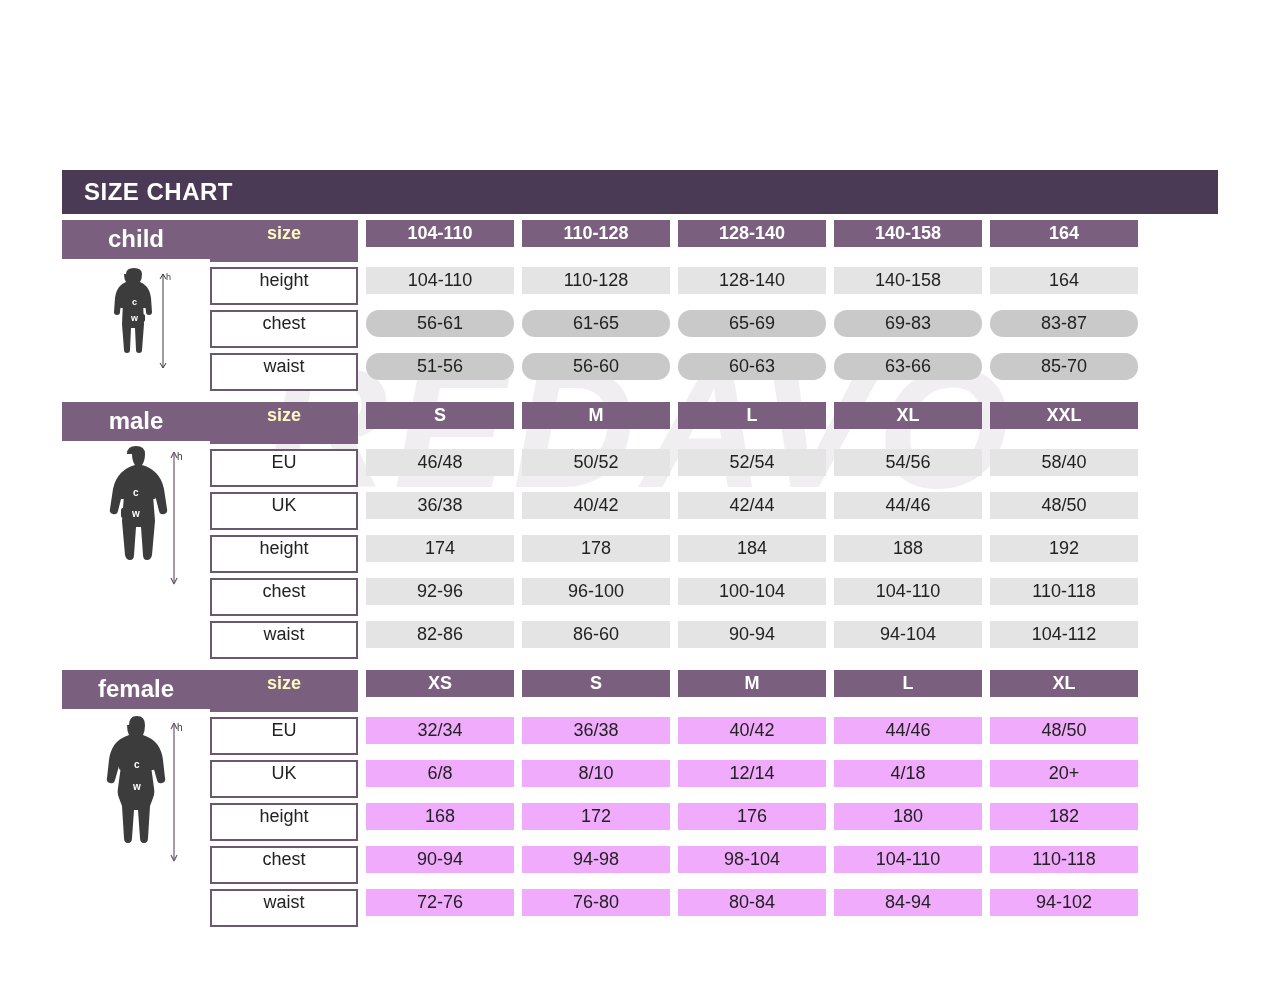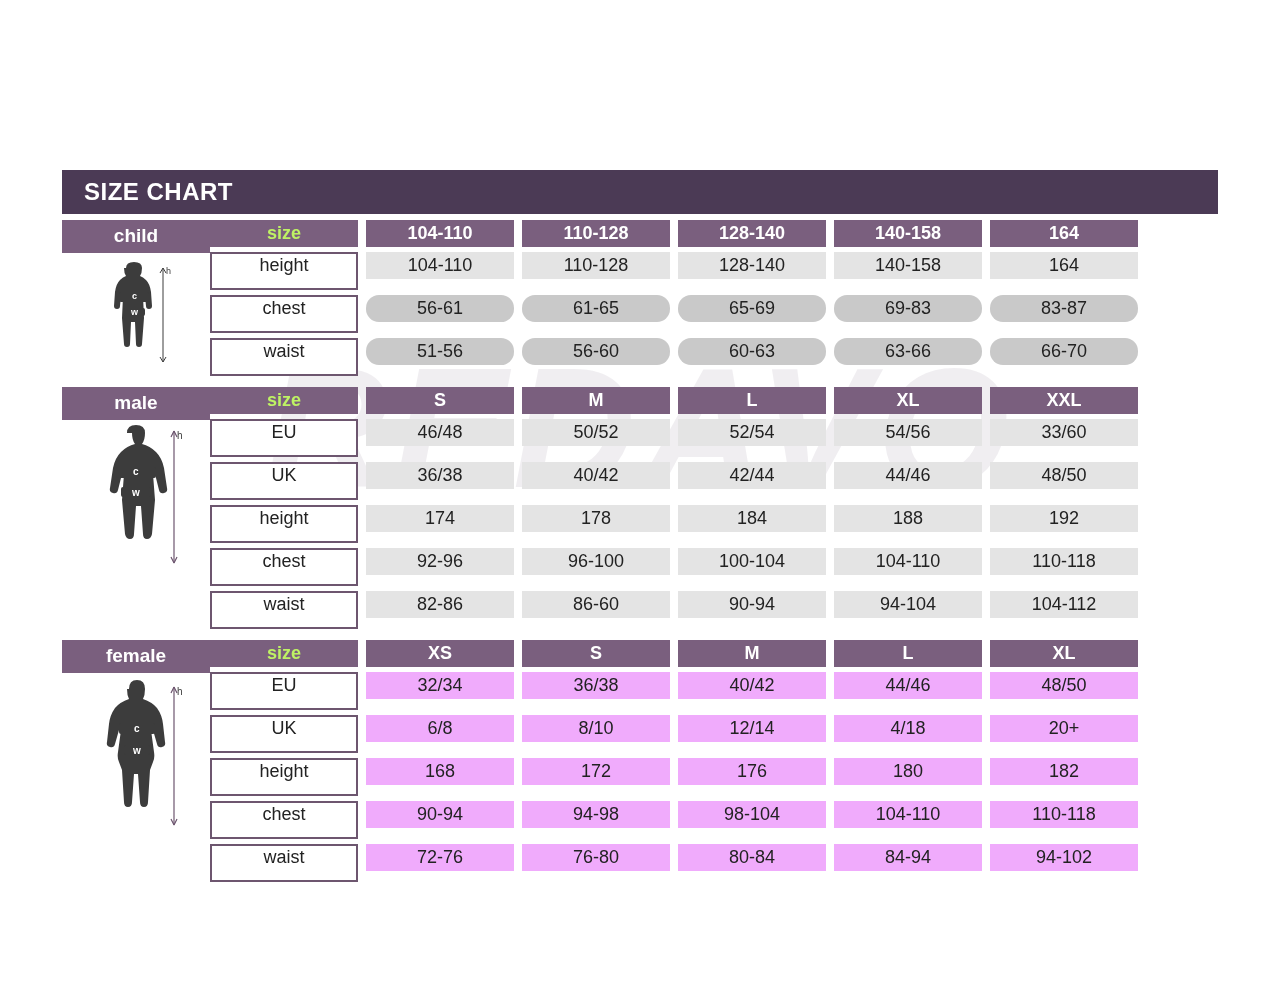--- a/index.html
+++ b/index.html
@@ -67,21 +67,21 @@
   .left-col {
     width: 148px;
     flex: 0 0 148px;
     display: flex;
     flex-direction: column;
     align-items: stretch;
   }
   .group-label {
     background: #7a5f7e;
     color: #ffffff;
-    font-size: 19px;
+    font-size: 24px;
     font-weight: bold;
     text-align: center;
     padding: 5px 0 6px 0;
     box-sizing: border-box;
   }
   .figure-box {
     height: 150px;
     display: flex;
     align-items: center;
     justify-content: center;
@@ -115,23 +115,23 @@
     border: 2px solid #6d566f;
     background: #ffffff;
     color: #222222;
     height: 38px;
     line-height: 23px;
   }
   .head-cell {
     width: 148px;
     flex: 0 0 148px;
     background: #7a5f7e;
-    color: #bef264;
-    font-weight: bold;
-    height: 27px;
+    color: #fef9c3;
+    font-weight: bold;
+    height: 42px;
     line-height: 27px;
   }
   .data-cell {
     width: 148px;
     flex: 0 0 148px;
     color: #222222;
   }
   .head-data {
     background: #7a5f7e;
     color: #ffffff;
@@ -200,21 +200,21 @@
           <div class="cell data-cell tone-a">65-69</div>
           <div class="cell data-cell tone-a">69-83</div>
           <div class="cell data-cell tone-a">83-87</div>
         </div>
         <div class="row">
           <div class="cell label-cell">waist</div>
           <div class="cell data-cell tone-a">51-56</div>
           <div class="cell data-cell tone-a">56-60</div>
           <div class="cell data-cell tone-a">60-63</div>
           <div class="cell data-cell tone-a">63-66</div>
-          <div class="cell data-cell tone-a">66-70</div>
+          <div class="cell data-cell tone-a">85-70</div>
         </div>
       </div>
     </div>
 
     <div class="section">
       <div class="left-col">
         <div class="group-label">male</div>
         <div class="figure-box">
           <svg width="130" height="150" viewBox="0 0 130 150">
             <g fill="#3c3c3c">
@@ -240,21 +240,21 @@
           <div class="cell data-cell head-data">L</div>
           <div class="cell data-cell head-data">XL</div>
           <div class="cell data-cell head-data">XXL</div>
         </div>
         <div class="row">
           <div class="cell label-cell">EU</div>
           <div class="cell data-cell tone-b">46/48</div>
           <div class="cell data-cell tone-b">50/52</div>
           <div class="cell data-cell tone-b">52/54</div>
           <div class="cell data-cell tone-b">54/56</div>
-          <div class="cell data-cell tone-b">33/60</div>
+          <div class="cell data-cell tone-b">58/40</div>
         </div>
         <div class="row">
           <div class="cell label-cell">UK</div>
           <div class="cell data-cell tone-b">36/38</div>
           <div class="cell data-cell tone-b">40/42</div>
           <div class="cell data-cell tone-b">42/44</div>
           <div class="cell data-cell tone-b">44/46</div>
           <div class="cell data-cell tone-b">48/50</div>
         </div>
         <div class="row">

